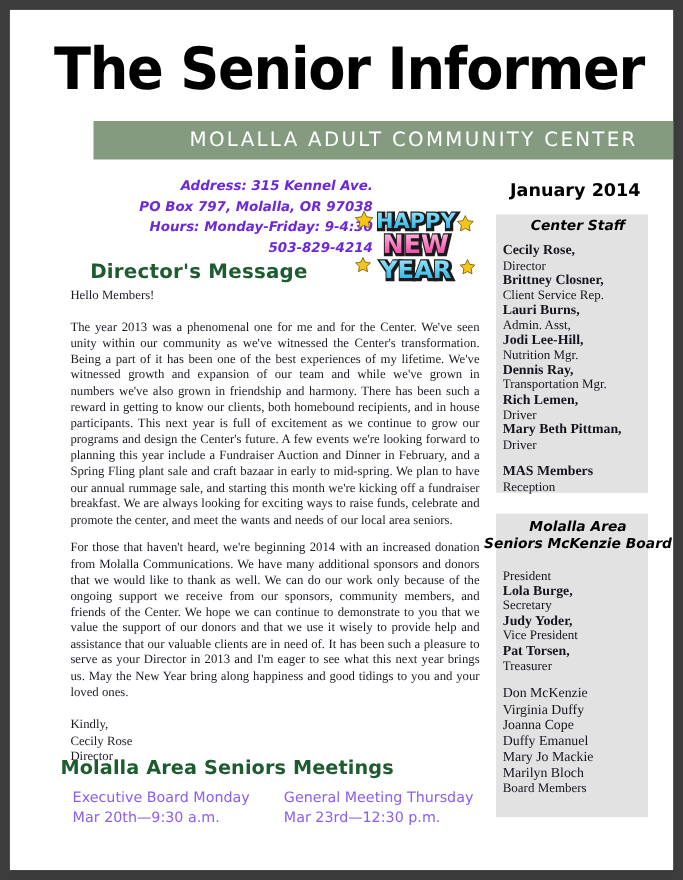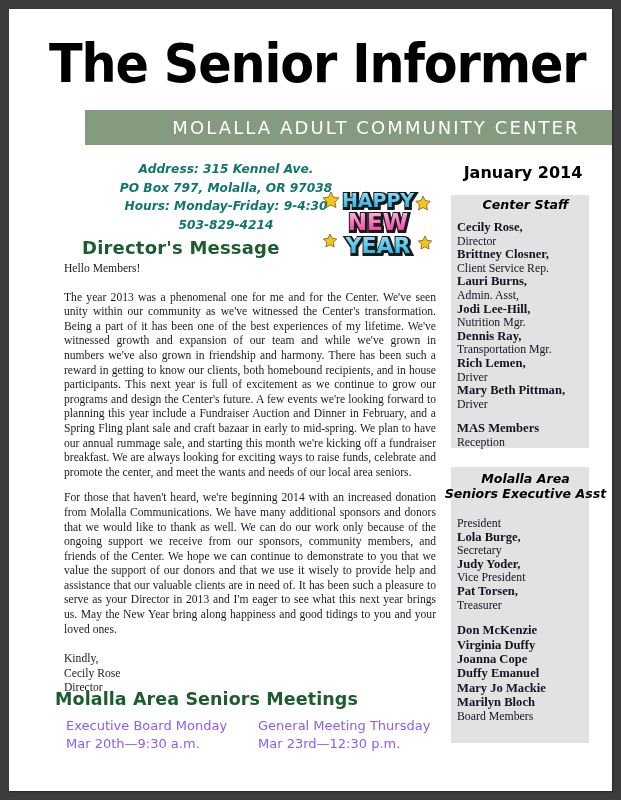--- a/index.html
+++ b/index.html
@@ -62,30 +62,30 @@
     font-family: "DejaVu Sans", sans-serif;
     font-size: 18px;
     letter-spacing: 2.1px;
     color: #ffffff;
     white-space: nowrap;
   }
 
   
   .address-block {
     position: absolute;
-    left: 92px;
+    left: 80px;
     top: 151px;
     width: 250px;
-    text-align: center;
+    text-align: right;
     font-family: "DejaVu Sans", sans-serif;
     font-style: italic;
     font-weight: bold;
     font-size: 12.2px;
     line-height: 18.5px;
-    color: #0f766e;
+    color: #6d28d9;
   }
 
   
   .hny {
     position: absolute;
     left: 313px;
     top: 177px;
     width: 112px;
     height: 76px;
   }
@@ -197,21 +197,21 @@
     font-size: 12.6px;
     display: block;
   }
   .sb-list .rl {
     display: block;
     font-size: 11.8px;
   }
   .sb-list .entry { margin-bottom: 0px; }
   .sb-list .gap { height: 11px; }
   .sb-list .plain {
-    font-weight: bold;
+    font-weight: normal;
     font-size: 12.6px;
     display: block;
     line-height: 14.4px;
   }
 </style>
 </head>
 <body>
 
 <div class="page-frame">
   <div class="page">
@@ -315,21 +315,21 @@
       <div class="gap"></div>
       <div class="entry">
         <span class="nm">MAS Members</span>
         <span class="rl">Reception</span>
       </div>
     </div>
 
     <div class="sb-box board"></div>
     <div class="sb-title board">
       <div>Molalla Area</div>
-      <div>Seniors Executive Asst</div>
+      <div>Seniors McKenzie Board</div>
     </div>
     <div class="sb-list board">
       <div class="entry">
         <span class="rl">President</span>
       </div>
       <div class="entry">
         <span class="nm">Lola Burge,</span>
         <span class="rl">Secretary</span>
       </div>
       <div class="entry">

